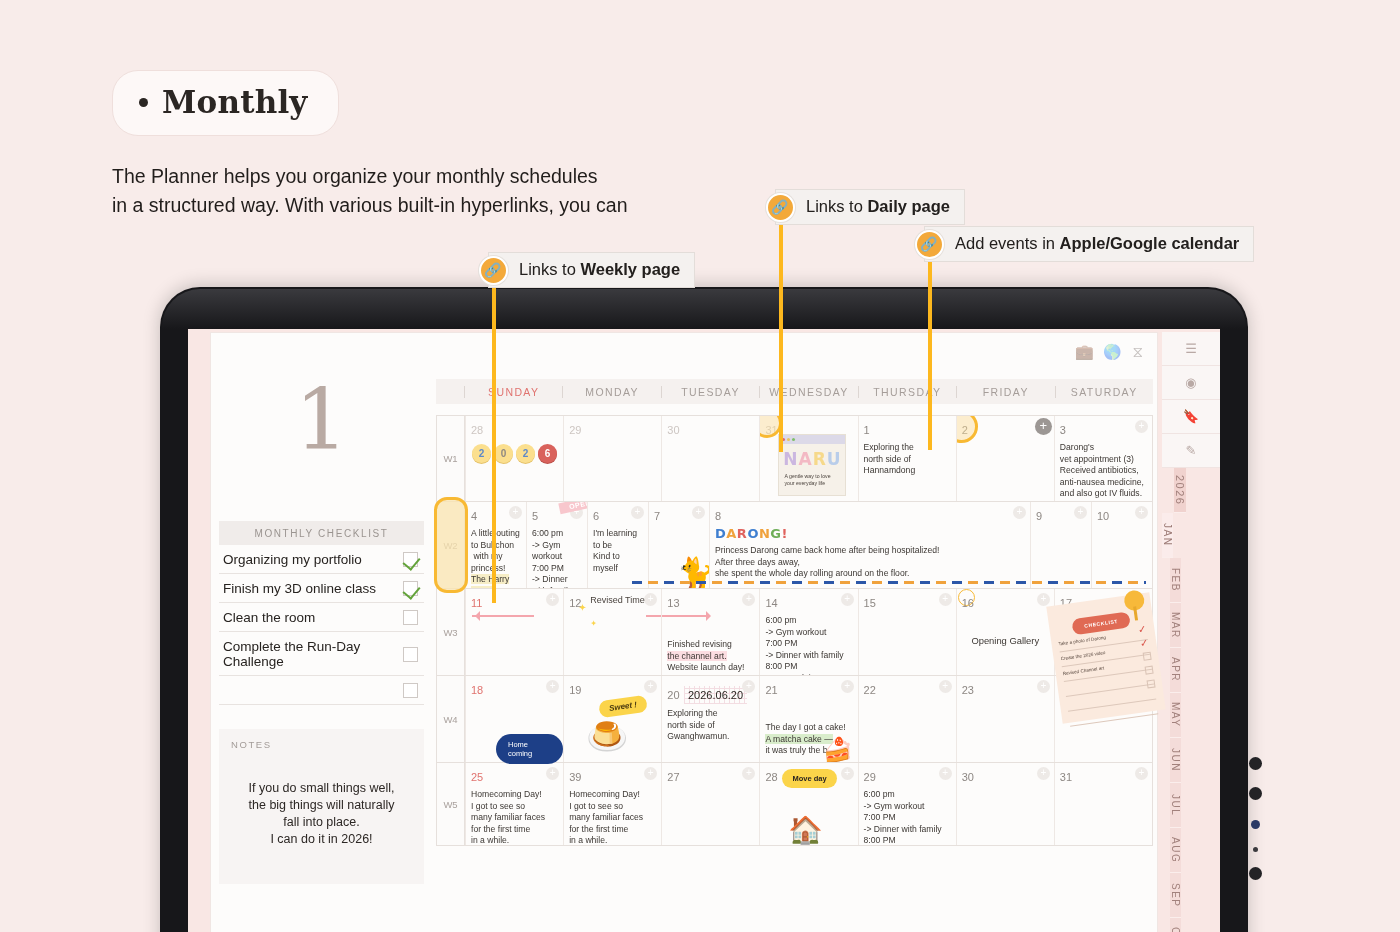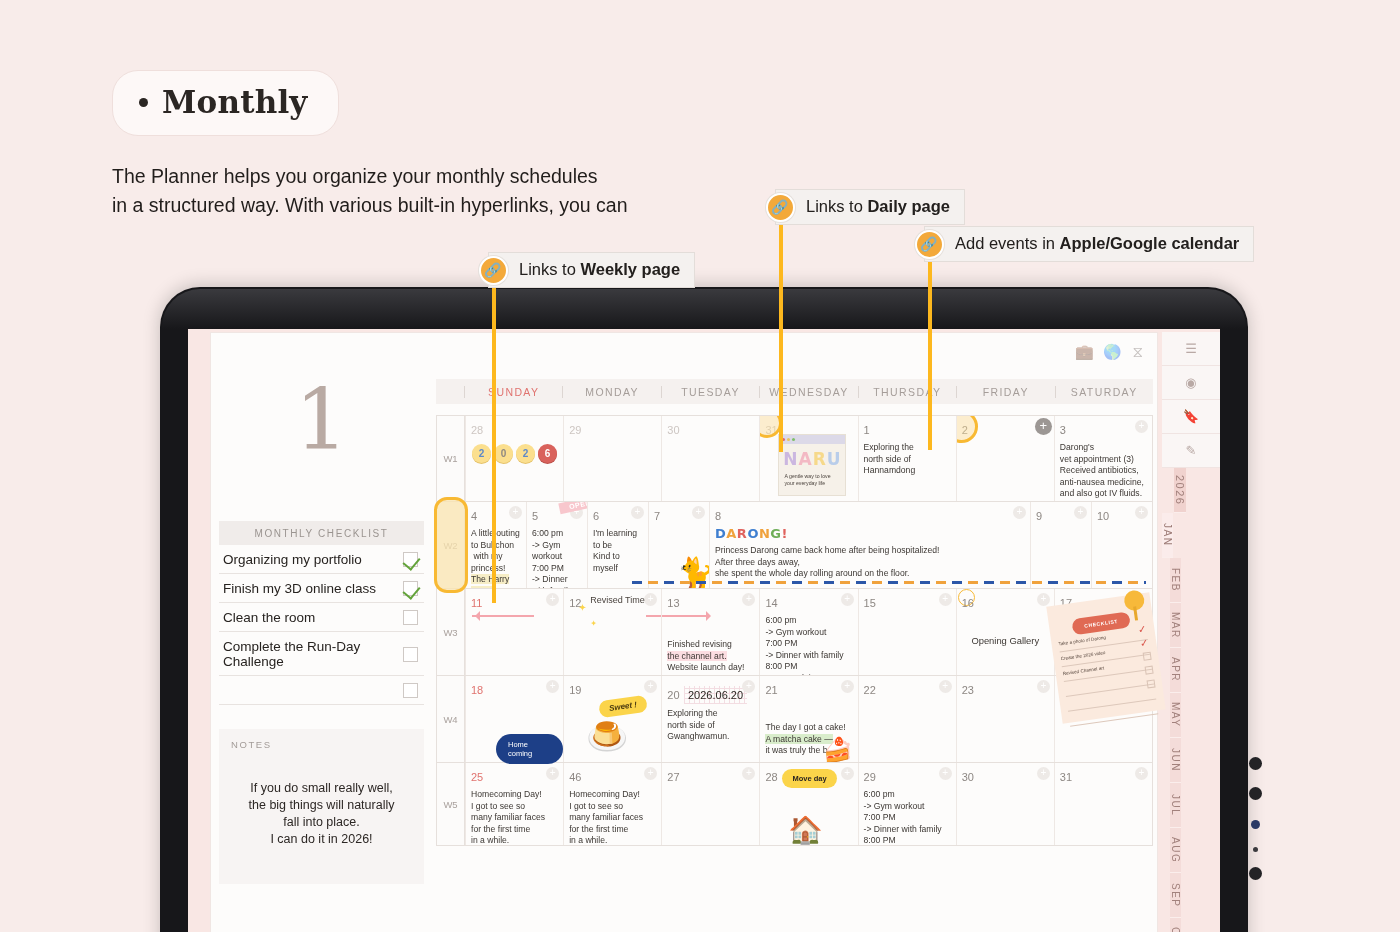--- a/index.html
+++ b/index.html
@@ -323,21 +323,21 @@
           </div>
           <div class="chk-row">
             <span class="chk-label"></span>
             <span class="chk-box"></span>
           </div>
         </div>
 
         <div id="notes-block">
           <div id="notes-head">NOTES</div>
           <div id="notes-body">
-            <div>If you do small really well,</div>
+            <div>If you do small things well,</div>
             <div>the big things will naturally</div>
             <div>fall into place.</div>
             <div>I can do it in 2026!</div>
           </div>
         </div>
       </div>
 
       <div id="cal">
         <div id="dow-row">
           <div class="wk-pad"></div>
@@ -566,21 +566,21 @@
             <div class="cell h5">
               <span class="dnum sun">25</span>
               <span class="plus">+</span>
               <div class="note" style="white-space:pre-line">Homecoming Day!
 I got to see so
 many familiar faces
 for the first time
 in a while.</div>
             </div>
             <div class="cell h5">
-              <span class="dnum">46</span>
+              <span class="dnum">39</span>
               <span class="plus">+</span>
               <div class="note" style="white-space:pre-line">Homecoming Day!
 I got to see so
 many familiar faces
 for the first time
 in a while.</div>
             </div>
             <div class="cell h5">
               <span class="dnum">27</span>
               <span class="plus">+</span>

